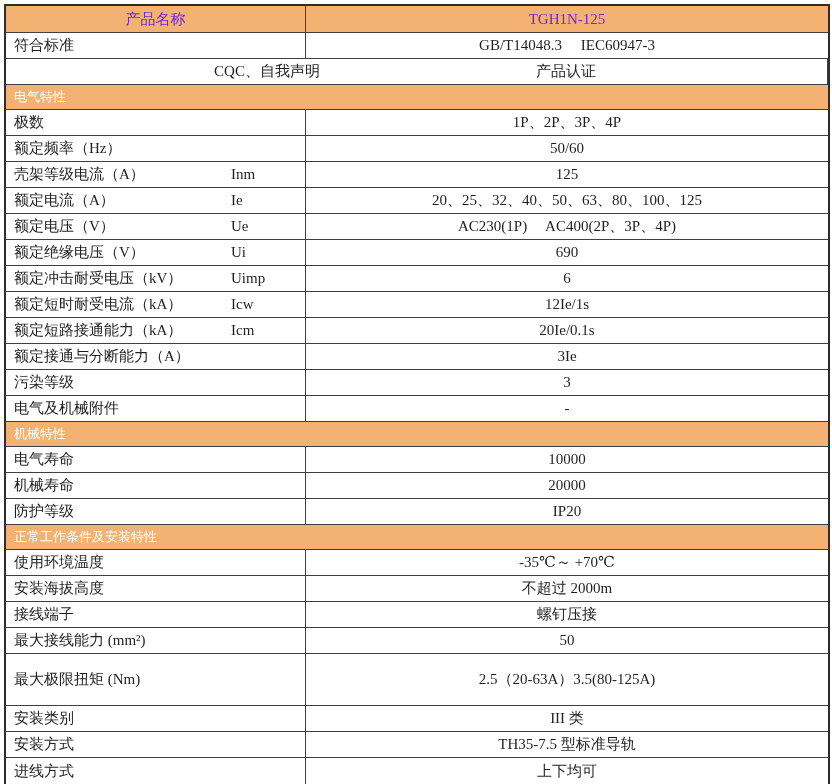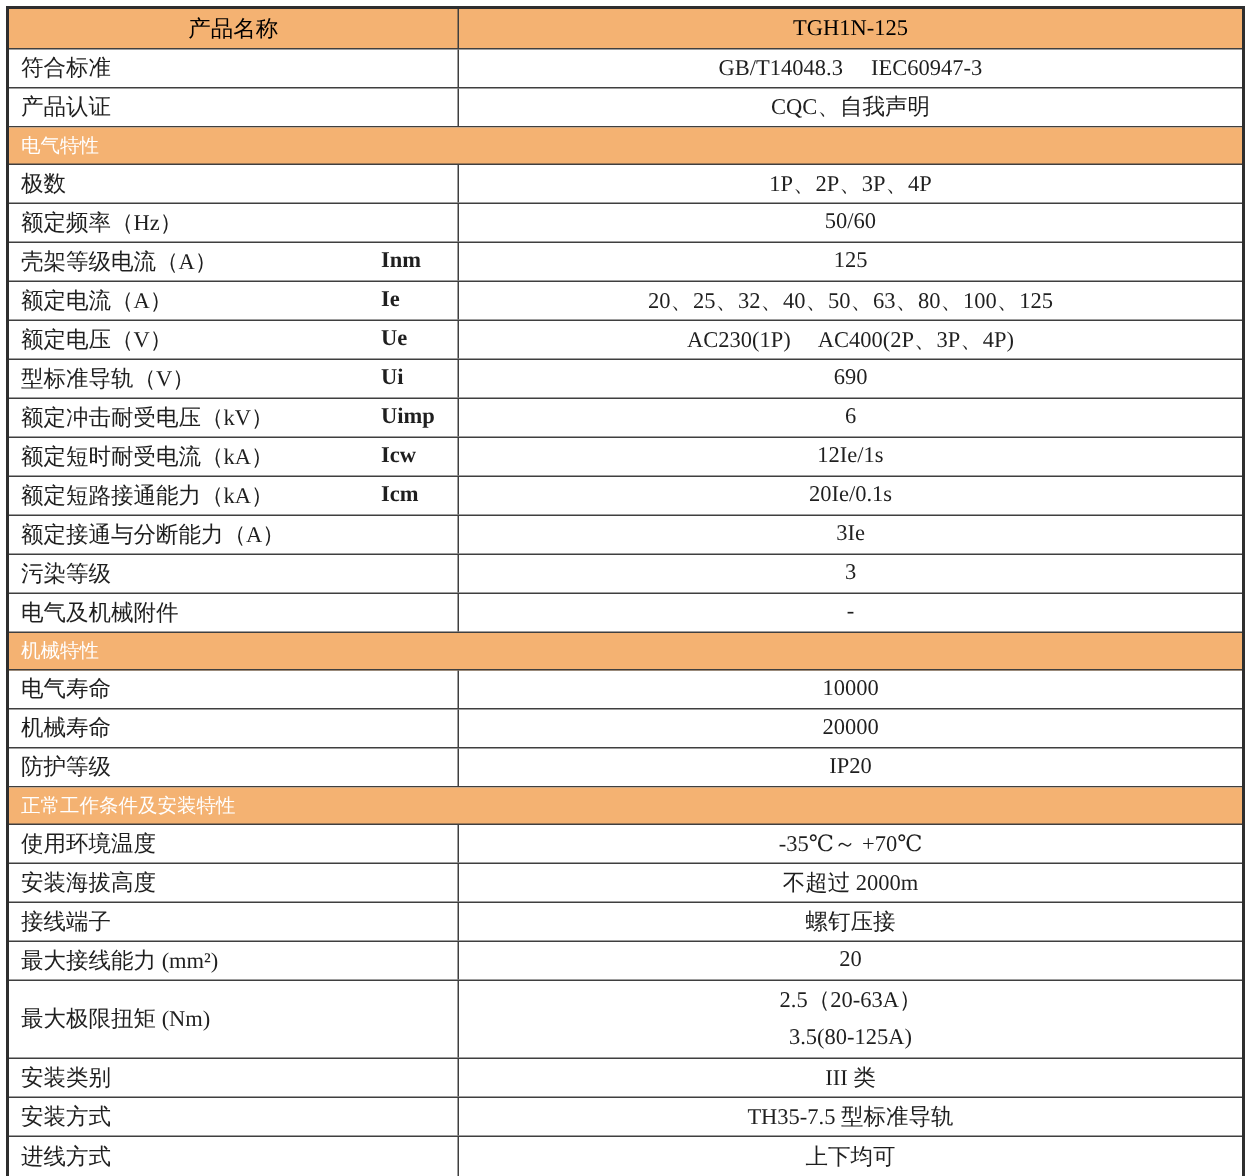--- a/index.html
+++ b/index.html
@@ -50,56 +50,55 @@
     border-right: 1px solid #3f3f3f;
     padding-left: 8px;
     position: relative;
     flex: none;
   }
   .td.value {
     flex: 1;
     justify-content: center;
     text-align: right;
   }
-  .tr.head .td { background: #f4b272; color: #000000; }
+  .tr.head .td { background: #f4b272; color: #6d28d9; }
   .tr.head .td.label { justify-content: center; padding-left: 0; }
   .sym {
     position: absolute;
-    left: 248px;
+    left: 225px;
     top: 0;
     height: 100%;
     display: flex;
     align-items: center;
-    font-weight: bold;
-  }
-  .tr.tall .td.value { flex-direction: column; justify-content: center; }
+  }
+  .tr.tall .td.value { flex-direction: row; justify-content: center; }
   .tr.tall .td.value span { line-height: 25px; }
 </style>
 </head>
 <body>
 
 <div class="spec-table">
 
   <div class="tr head">
     <div class="td label">产品名称</div>
     <div class="td value">TGH1N-125</div>
   </div>
 
   <div class="tr">
     <div class="td label">
         <span>符合标准</span>
       </div>
     <div class="td value">GB/T14048.3　 IEC60947-3</div>
   </div>
 
   <div class="tr">
+    <div class="td value">CQC、自我声明</div>
     <div class="td label">
         <span>产品认证</span>
       </div>
-    <div class="td value">CQC、自我声明</div>
   </div>
 
   <div class="tr section">电气特性</div>
 
   <div class="tr">
     <div class="td label">
         <span>极数</span>
       </div>
     <div class="td value">1P、2P、3P、4P</div>
   </div>
@@ -130,21 +129,21 @@
   <div class="tr">
     <div class="td label">
         <span>额定电压（V）</span>
         <span class="sym">Ue</span>
       </div>
     <div class="td value">AC230(1P)　 AC400(2P、3P、4P)</div>
   </div>
 
   <div class="tr">
     <div class="td label">
-        <span>型标准导轨（V）</span>
+        <span>额定绝缘电压（V）</span>
         <span class="sym">Ui</span>
       </div>
     <div class="td value">690</div>
   </div>
 
   <div class="tr">
     <div class="td label">
         <span>额定冲击耐受电压（kV）</span>
         <span class="sym">Uimp</span>
       </div>
@@ -231,21 +230,21 @@
     <div class="td label">
         <span>接线端子</span>
       </div>
     <div class="td value">螺钉压接</div>
   </div>
 
   <div class="tr">
     <div class="td label">
         <span>最大接线能力 (mm²)</span>
       </div>
-    <div class="td value">20</div>
+    <div class="td value">50</div>
   </div>
 
   <div class="tr tall">
     <div class="td label">
         <span>最大极限扭矩 (Nm)</span>
       </div>
     <div class="td value">
       <span>2.5（20-63A）</span>
       <span>3.5(80-125A)</span>
     </div>

